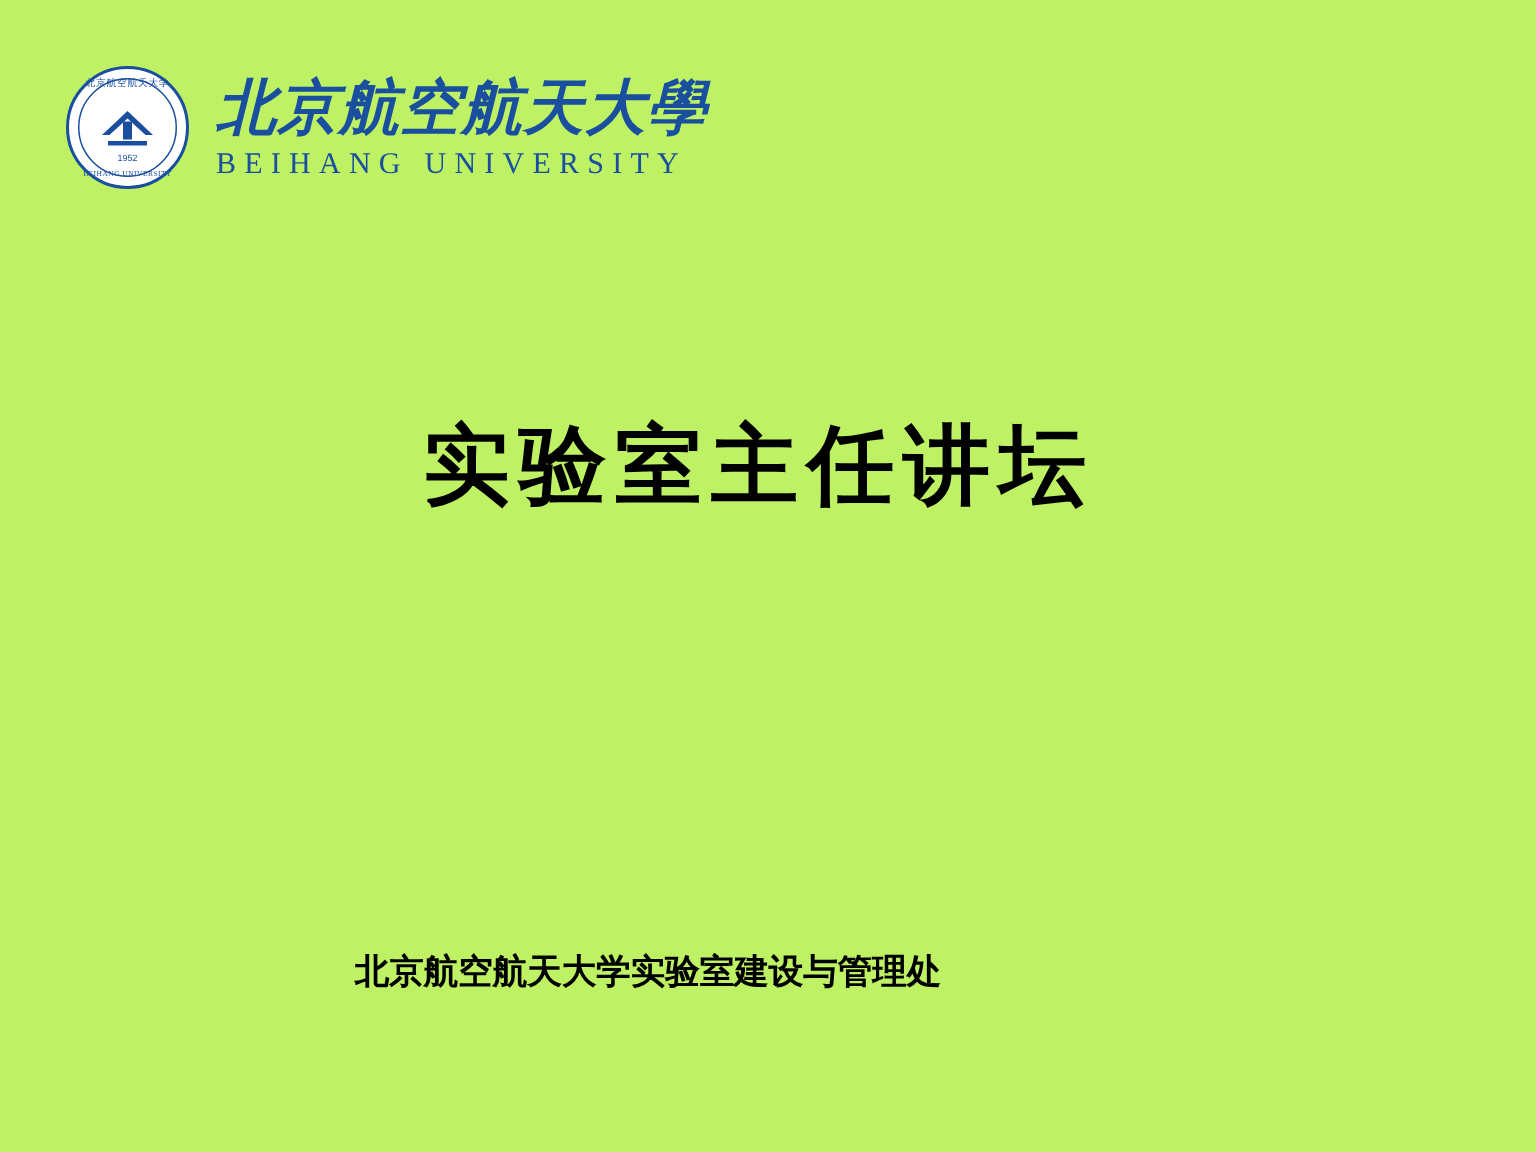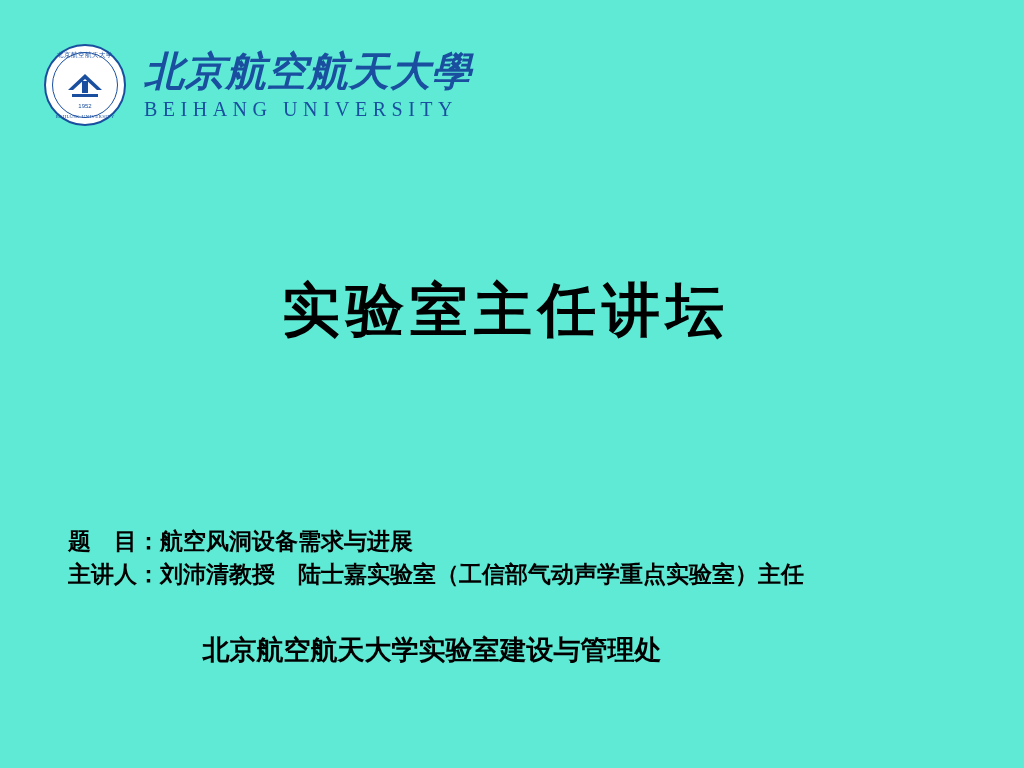--- a/index.html
+++ b/index.html
@@ -15,21 +15,21 @@
     position: relative;
     overflow: hidden;
   }
 
   .slide {
     position: absolute;
     left: 0;
     top: 0;
     width: 1024px;
     height: 768px;
-    background: #5eead4;
+    background: #bef264;
   }
 
   
   .logo-block {
     position: absolute;
     left: 44px;
     top: 44px;
     display: flex;
     align-items: center;
     gap: 18px;
@@ -156,21 +156,21 @@
     color: #000000;
     white-space: nowrap;
   }
 
   .org-line {
     position: absolute;
     left: 0;
     top: 632px;
     width: 864px;
     text-align: center;
-    font-size: 27px;
+    font-size: 23px;
     font-weight: bold;
     color: #000000;
   }
 </style>
 </head>
 <body>
 
 <div class="slide">
 
   <div class="logo-block">
@@ -186,20 +186,16 @@
       <div class="seal-bottom-text">BEIHANG UNIVERSITY</div>
     </div>
     <div class="logo-text">
       <div class="logo-cn">北京航空航天大學</div>
       <div class="logo-en">BEIHANG UNIVERSITY</div>
     </div>
   </div>
 
   <div class="main-title">实验室主任讲坛</div>
 
-  <div class="details">
-    <div class="detail-line">题　目：航空风洞设备需求与进展</div>
-    <div class="detail-line">主讲人：刘沛清教授　陆士嘉实验室（工信部气动声学重点实验室）主任</div>
-  </div>
 
   <div class="org-line">北京航空航天大学实验室建设与管理处</div>
 
 </div>
 
 </body></html>

